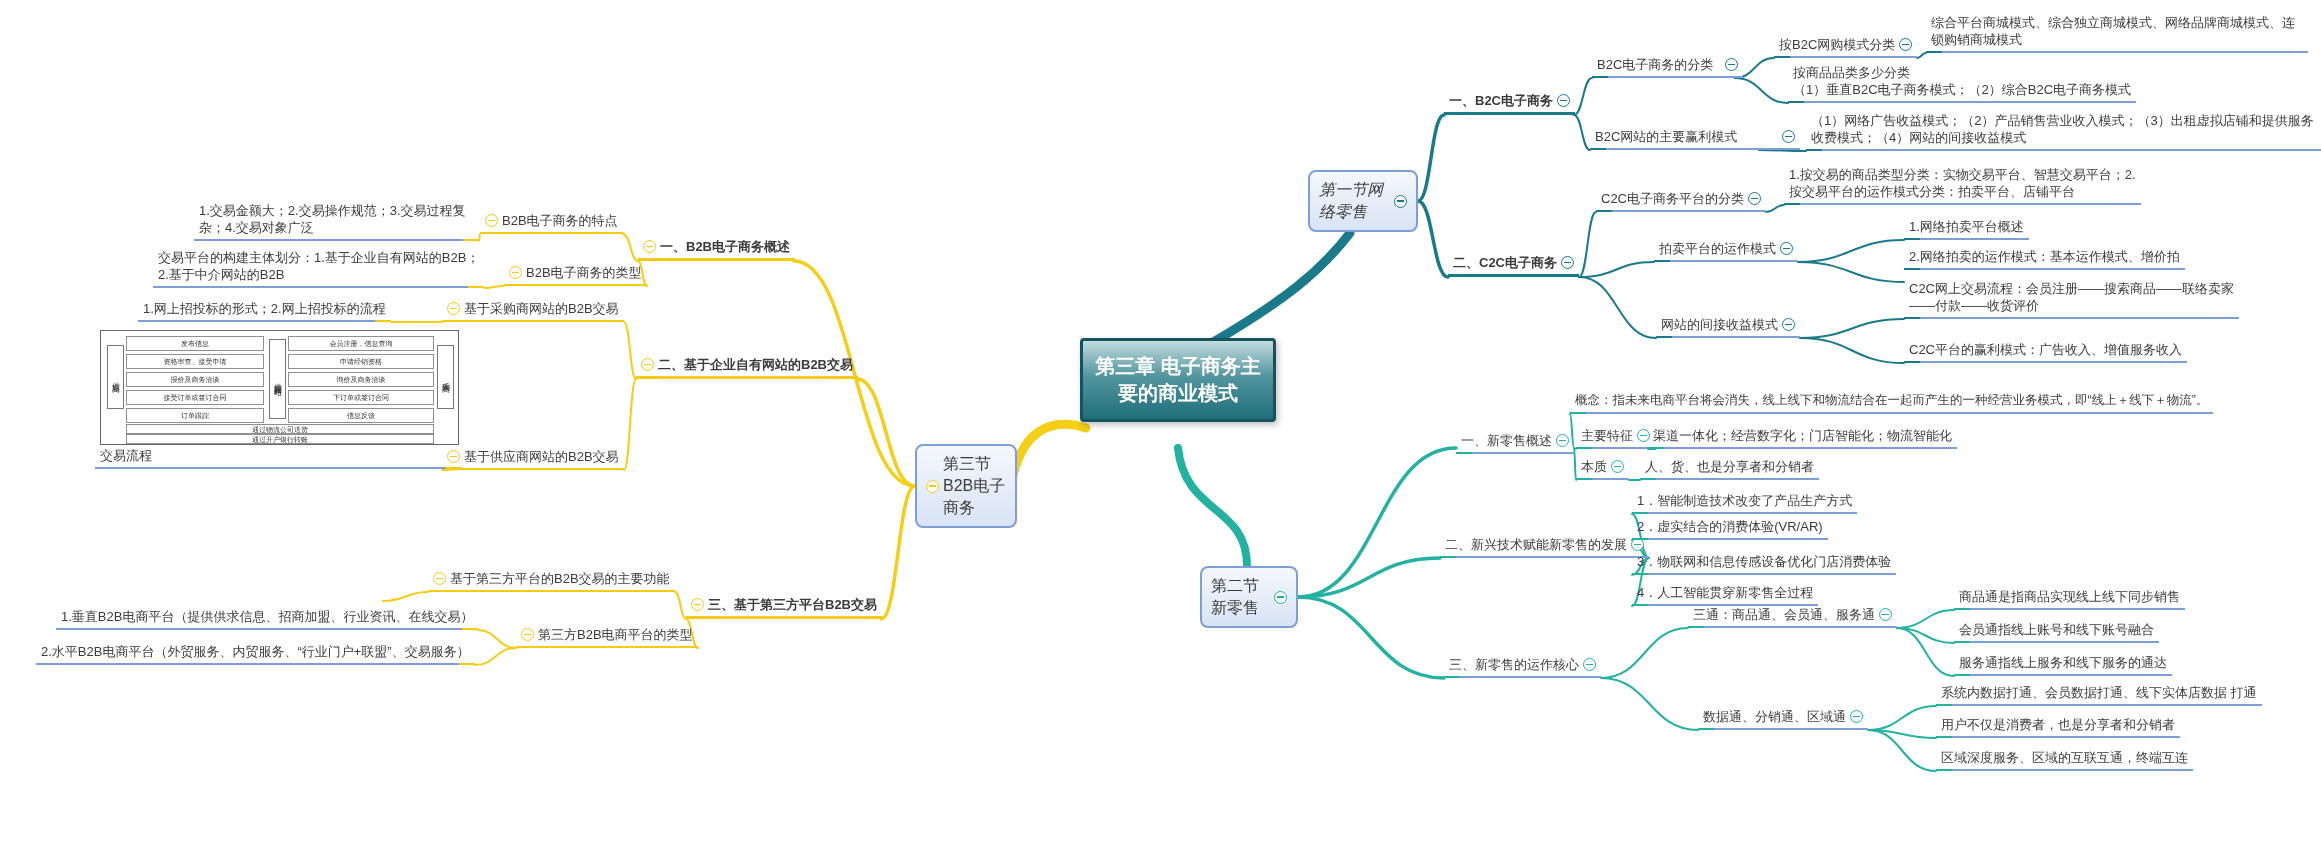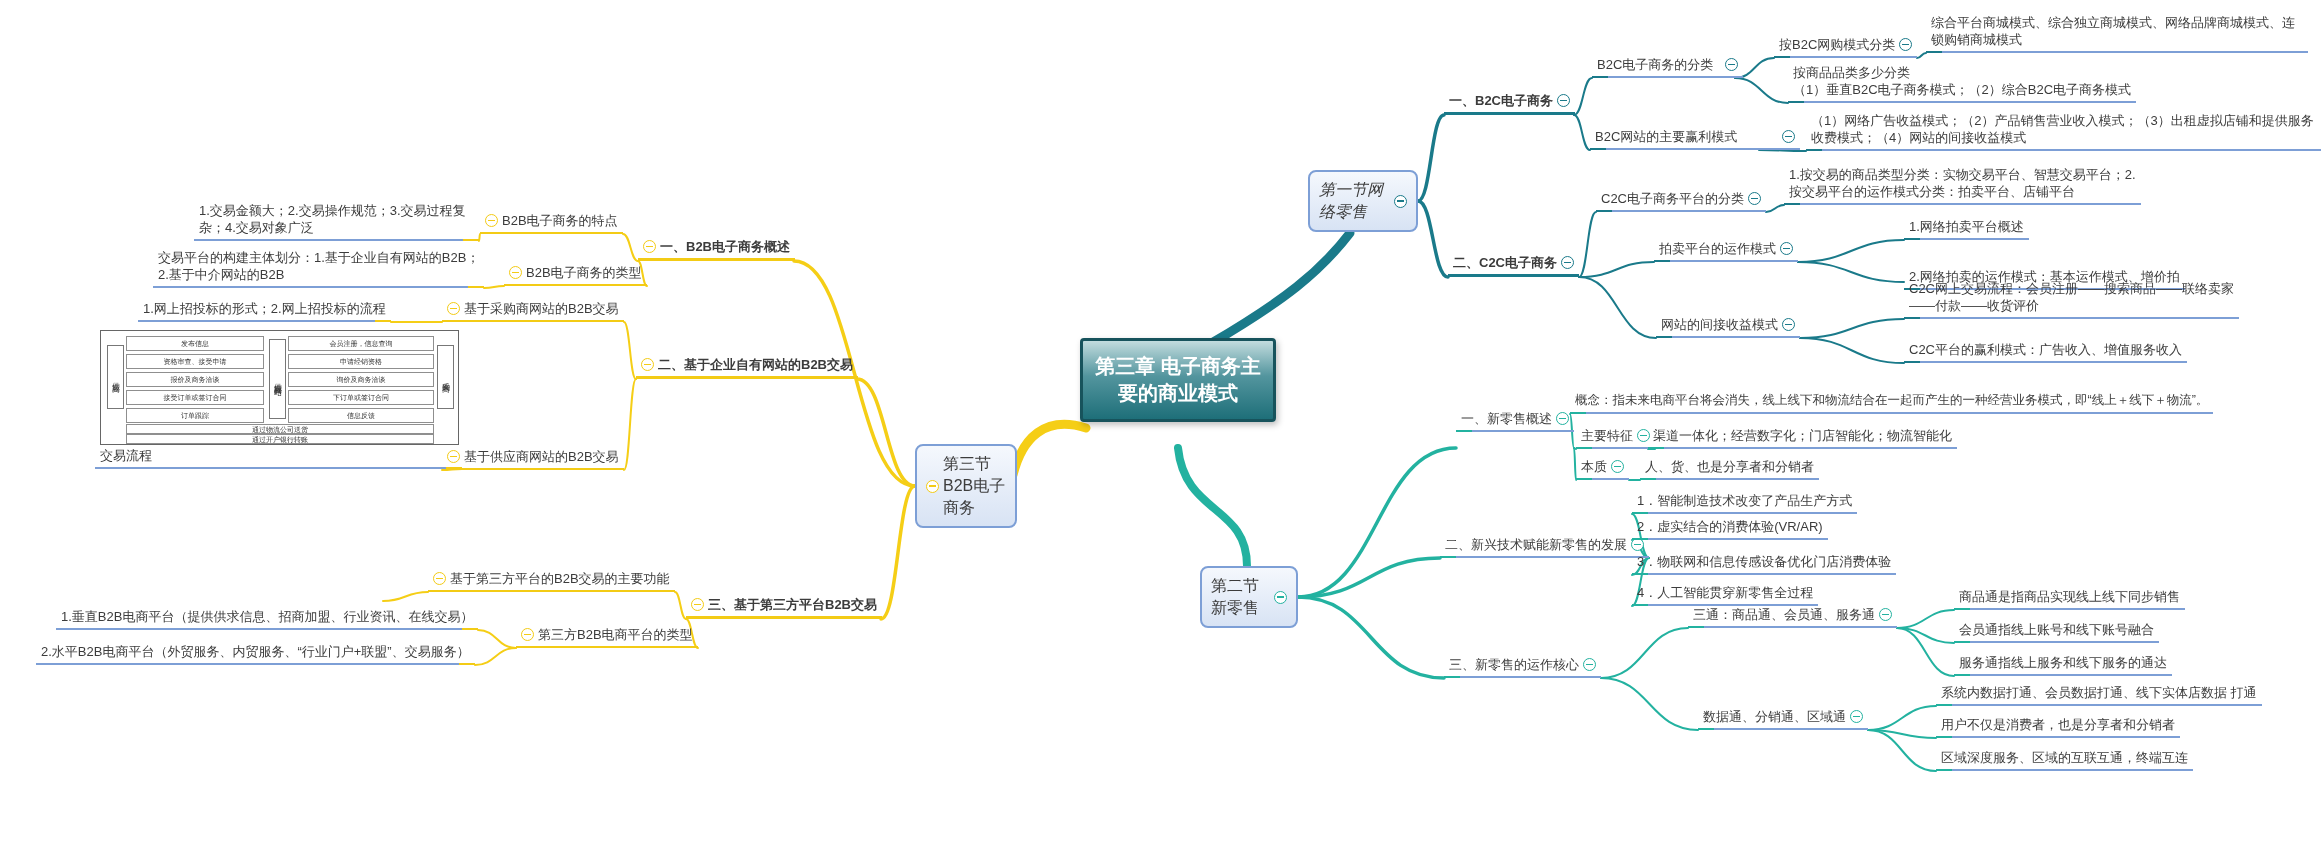--- a/index.html
+++ b/index.html
@@ -158,21 +158,21 @@
 
 <div id="pm" class="node right b1" style="left:1654px;top:240px;">
   <span class="txt">拍卖平台的运作模式</span>
   <span class="clp"></span>
 </div>
 
 <div id="pml1" class="node right b1" style="left:1904px;top:218px;">
   <span class="txt">1.网络拍卖平台概述</span>
 </div>
 
-<div id="pml2" class="node right b1" style="left:1904px;top:268px;">
+<div id="pml2" class="node right b1" style="left:1904px;top:248px;">
   <span class="txt">2.网络拍卖的运作模式：基本运作模式、增价拍</span>
 </div>
 
 <div id="sm" class="node right b1" style="left:1656px;top:316px;">
   <span class="txt">网站的间接收益模式</span>
   <span class="clp"></span>
 </div>
 
 <div id="sml1" class="node right b1" style="left:1904px;top:280px;">
   <span class="txt">C2C网上交易流程：会员注册——搜索商品——联络卖家
@@ -181,21 +181,21 @@
 
 <div id="sml2" class="node right b1" style="left:1904px;top:341px;">
   <span class="txt">C2C平台的赢利模式：广告收入、增值服务收入</span>
 </div>
 
 <div id="s2" class="node box b2" style="left:1200px;top:566px;width:76px;">
   <span class="txt">第二节新零售</span>
   <span class="clp"></span>
 </div>
 
-<div id="ov" class="node right b2" style="left:1456px;top:410px;text-align:center;">
+<div id="ov" class="node right b2" style="left:1456px;top:432px;text-align:center;">
   <span class="txt">一、新零售概述</span>
   <span class="clp"></span>
 </div>
 
 <div id="ovl" class="node right b2 nw sm" style="left:1570px;top:392px;">
   <span class="txt">概念：指未来电商平台将会消失，线上线下和物流结合在一起而产生的一种经营业务模式，即“线上＋线下＋物流”。</span>
 </div>
 
 <div id="feat" class="node right b2" style="left:1576px;top:427px;">
   <span class="txt">主要特征</span>

